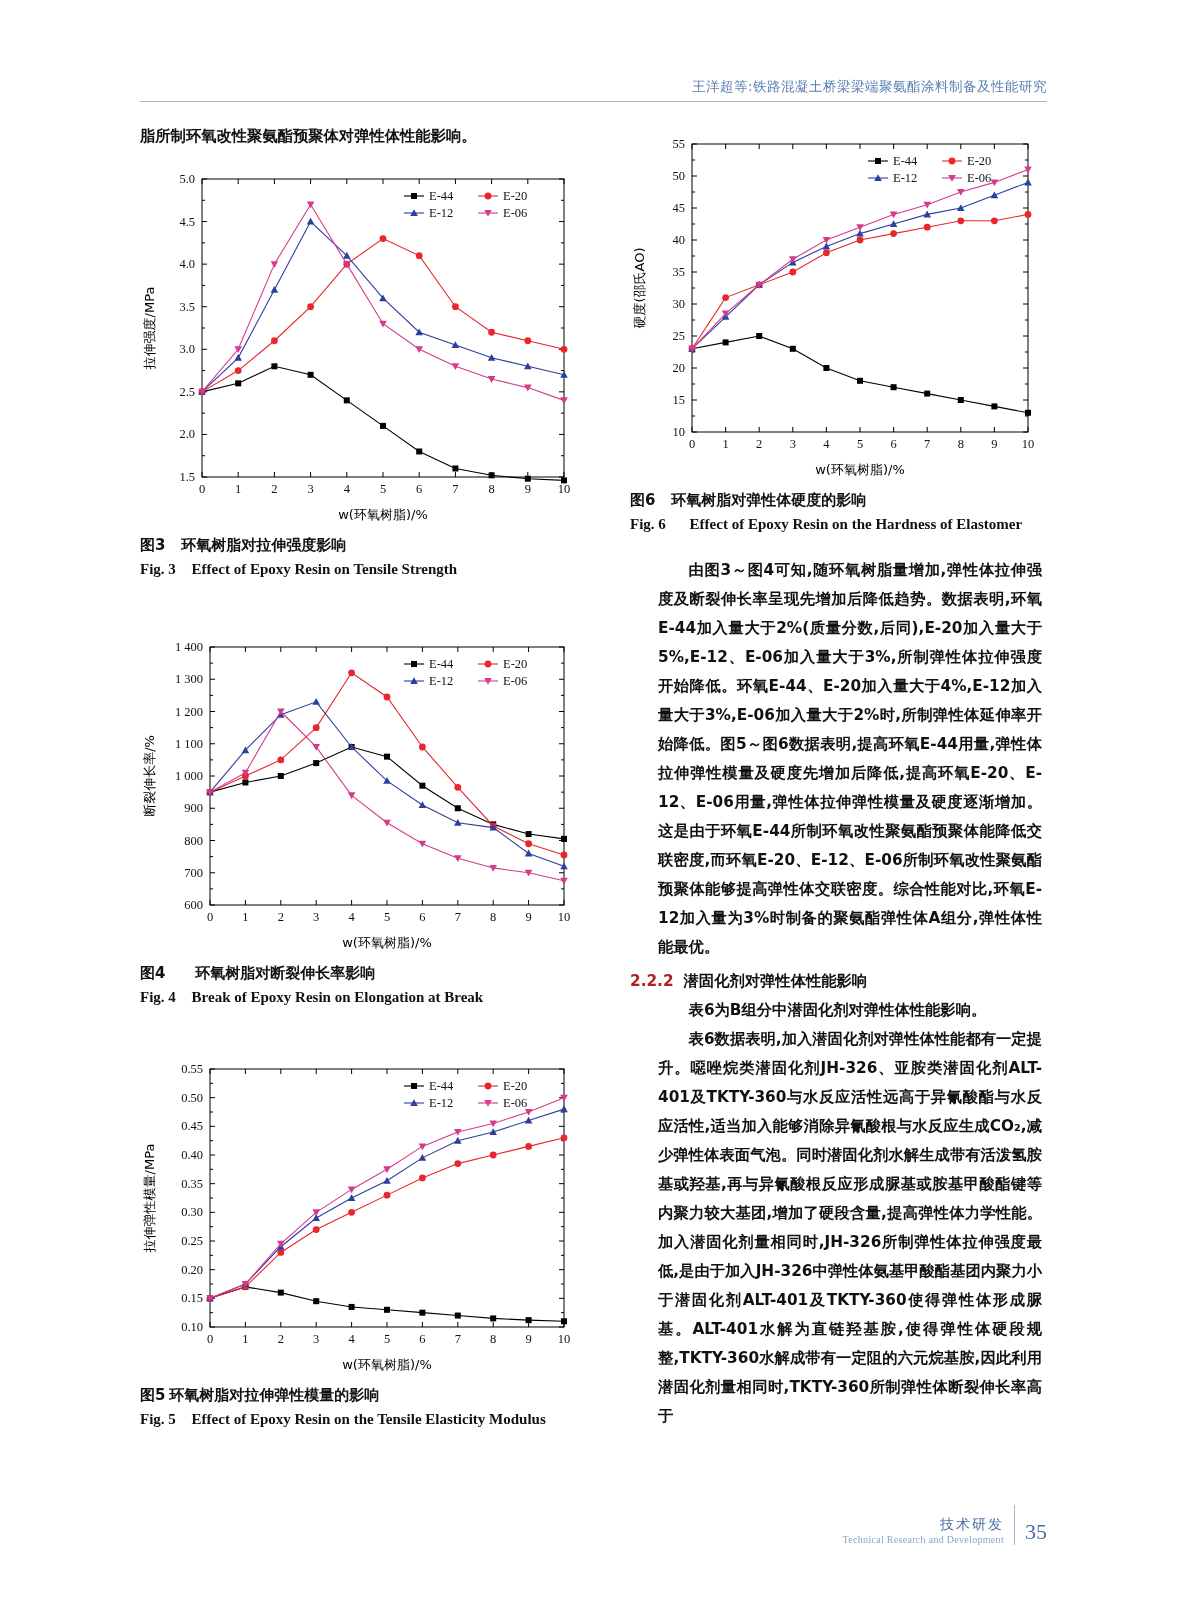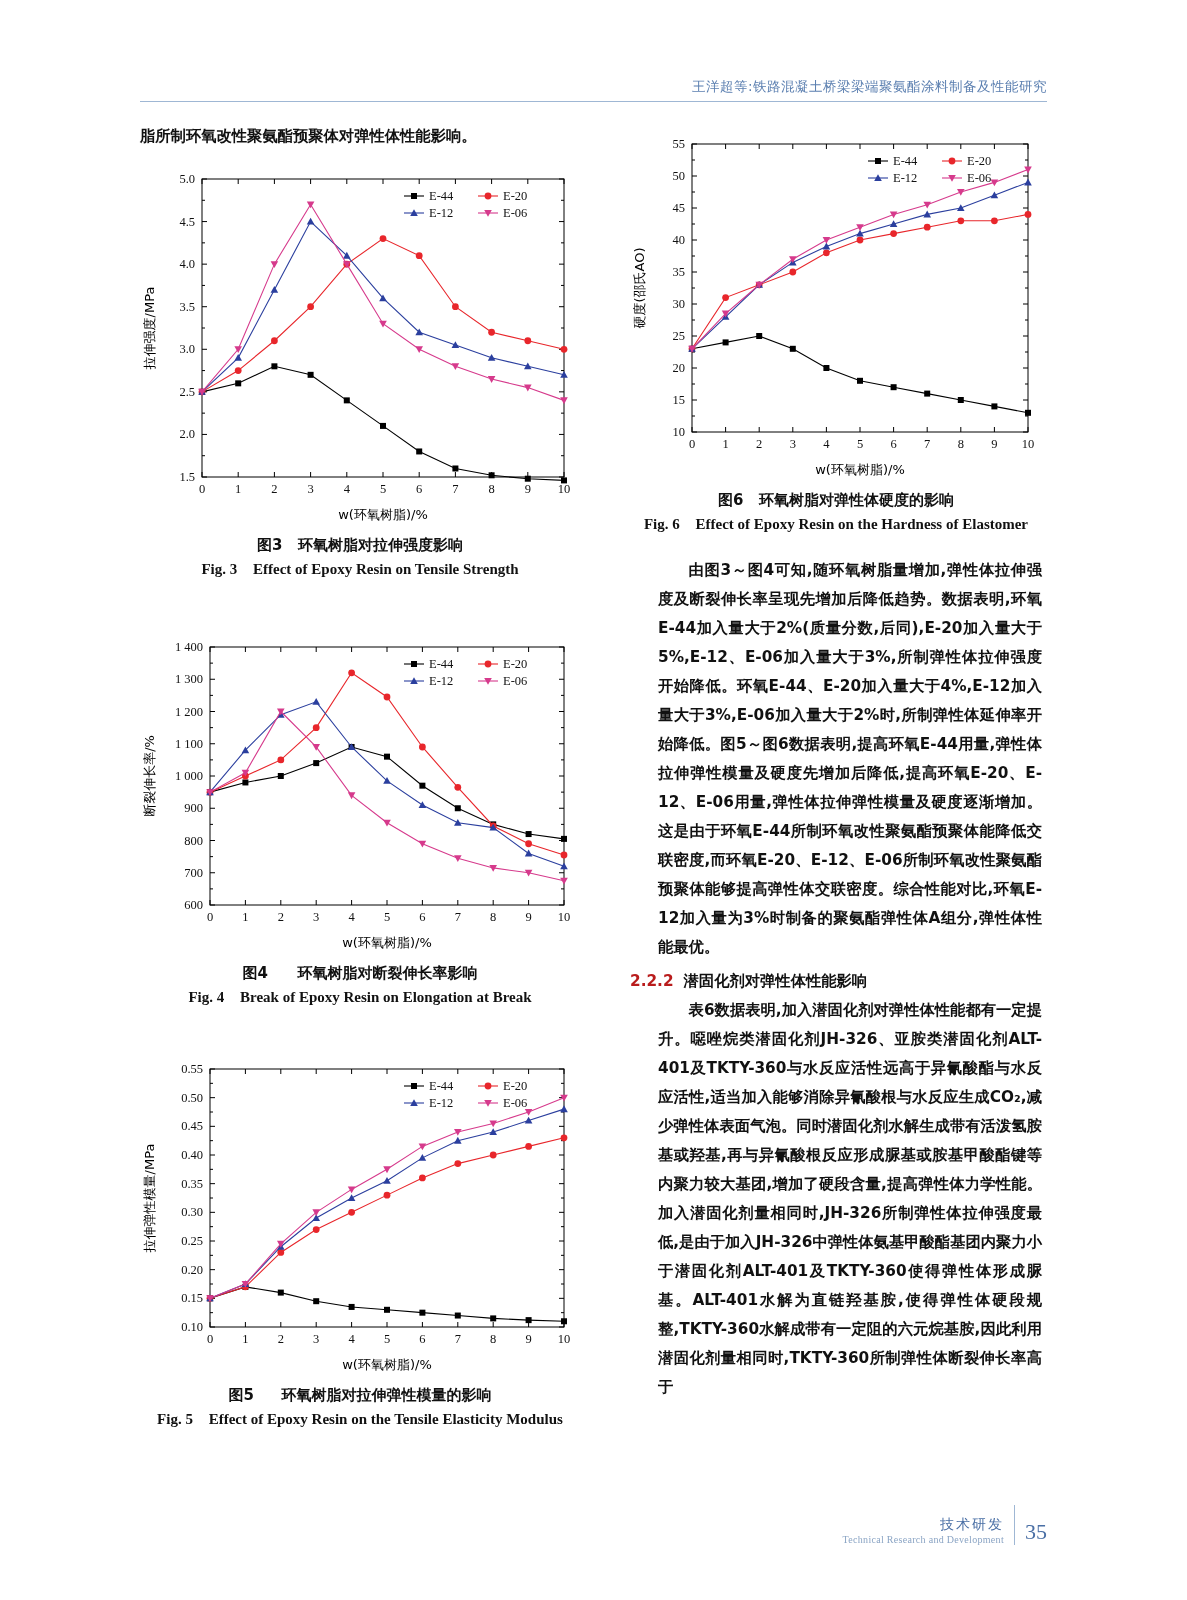--- a/index.html
+++ b/index.html
@@ -30,21 +30,21 @@
 
   .para{
     font-family:"DejaVu Sans", sans-serif;
     font-size:15.3px;line-height:29px;text-align:justify;color:#111;font-weight:bold;
   }
   .para.indent{text-indent:2em;margin-left:28px;}
 
   
   .figure{margin:0;}
   .fig-caption{
-    text-align:center;font-size:15px;line-height:24px;margin-top:8px;
+    text-align:left;font-size:15px;line-height:24px;margin-top:8px;
   }
   .fig-caption .cn{
     font-family:"DejaVu Sans", sans-serif;font-weight:bold;font-size:15px;
   }
   .fig-caption .en{
     font-family:"Liberation Serif", serif;font-weight:bold;font-size:15px;
   }
   .fig-caption .num{letter-spacing:0px;}
 
   
@@ -540,21 +540,21 @@
             <line x1="264" y1="48" x2="284" y2="48" stroke="#2b3f9e" stroke-width="1.1"></line>
             <polygon points="274,44.2 270.2,51 277.8,51" fill="#2b3f9e"></polygon>
             <text x="289" y="52" class="legend-text">E-12</text>
             <line x1="338" y1="48" x2="358" y2="48" stroke="#d63a8c" stroke-width="1.1"></line>
             <polygon points="348,51.8 344.2,45 351.8,45" fill="#d63a8c"></polygon>
             <text x="363" y="52" class="legend-text">E-06</text>
           </svg>
         </div>
       <div class="fig-caption">
         <div><span class="cn num">图5</span>
-          <span class="cn" style="margin-left:24px;">环氧树脂对拉伸弹性模量的影响</span></div>
+          <span class="cn" style="margin-left:0;">环氧树脂对拉伸弹性模量的影响</span></div>
         <div><span class="en">Fig. 5</span>
           <span class="en" style="margin-left:12px;">Effect of Epoxy Resin on the Tensile Elasticity Modulus</span></div>
       </div>
     </div>
 
   </div>
 
   <div class="col-right">
 
     <div class="figure" style="margin-top:8px;">
@@ -703,30 +703,31 @@
             <text x="263" y="52" class="legend-text">E-12</text>
             <line x1="312" y1="48" x2="332" y2="48" stroke="#d63a8c" stroke-width="1.1"></line>
             <polygon points="322,51.8 318.2,45 325.8,45" fill="#d63a8c"></polygon>
             <text x="337" y="52" class="legend-text">E-06</text>
           </svg>
         </div>
       <div class="fig-caption">
         <div><span class="cn num">图6</span>
           <span class="cn" style="margin-left:12px;">环氧树脂对弹性体硬度的影响</span></div>
         <div><span class="en">Fig. 6</span>
-          <span class="en" style="margin-left:12px;">Effect of Epoxy Resin on the Hardness of Elastomer</span></div>
+          <span class="en" style="margin-left:20px;">Effect of Epoxy Resin on the Hardness of Elastomer</span></div>
       </div>
     </div>
 
     <div class="para indent" style="margin-top:20px;">由图3～图4可知,随环氧树脂量增加,弹性体拉伸强度及断裂伸长率呈现先增加后降低趋势。数据表明,环氧E-44加入量大于2%(质量分数,后同),E-20加入量大于5%,E-12、E-06加入量大于3%,所制弹性体拉伸强度开始降低。环氧E-44、E-20加入量大于4%,E-12加入量大于3%,E-06加入量大于2%时,所制弹性体延伸率开始降低。图5～图6数据表明,提高环氧E-44用量,弹性体拉伸弹性模量及硬度先增加后降低,提高环氧E-20、E-12、E-06用量,弹性体拉伸弹性模量及硬度逐渐增加。这是由于环氧E-44所制环氧改性聚氨酯预聚体能降低交联密度,而环氧E-20、E-12、E-06所制环氧改性聚氨酯预聚体能够提高弹性体交联密度。综合性能对比,环氧E-12加入量为3%时制备的聚氨酯弹性体A组分,弹性体性能最优。</div>
 
     <div class="sec-head" style="margin-top:4px;">
       <span class="num">2.2.2</span><span>潜固化剂对弹性体性能影响</span>
     </div>
 
+    <div class="para indent">表6为B组分中潜固化剂对弹性体性能影响。</div>
     <div class="para indent">表6数据表明,加入潜固化剂对弹性体性能都有一定提升。噁唑烷类潜固化剂JH-326、亚胺类潜固化剂ALT-401及TKTY-360与水反应活性远高于异氰酸酯与水反应活性,适当加入能够消除异氰酸根与水反应生成CO₂,减少弹性体表面气泡。同时潜固化剂水解生成带有活泼氢胺基或羟基,再与异氰酸根反应形成脲基或胺基甲酸酯键等内聚力较大基团,增加了硬段含量,提高弹性体力学性能。加入潜固化剂量相同时,JH-326所制弹性体拉伸强度最低,是由于加入JH-326中弹性体氨基甲酸酯基团内聚力小于潜固化剂ALT-401及TKTY-360使得弹性体形成脲基。ALT-401水解为直链羟基胺,使得弹性体硬段规整,TKTY-360水解成带有一定阻的六元烷基胺,因此利用潜固化剂量相同时,TKTY-360所制弹性体断裂伸长率高于</div>
 
   </div>
 
   <div class="footer">
     <div class="footer-wrap">
       <div class="footer-text">
         <div class="cn">技术研发</div>
         <div class="en">Technical Research and Development</div>
       </div>

